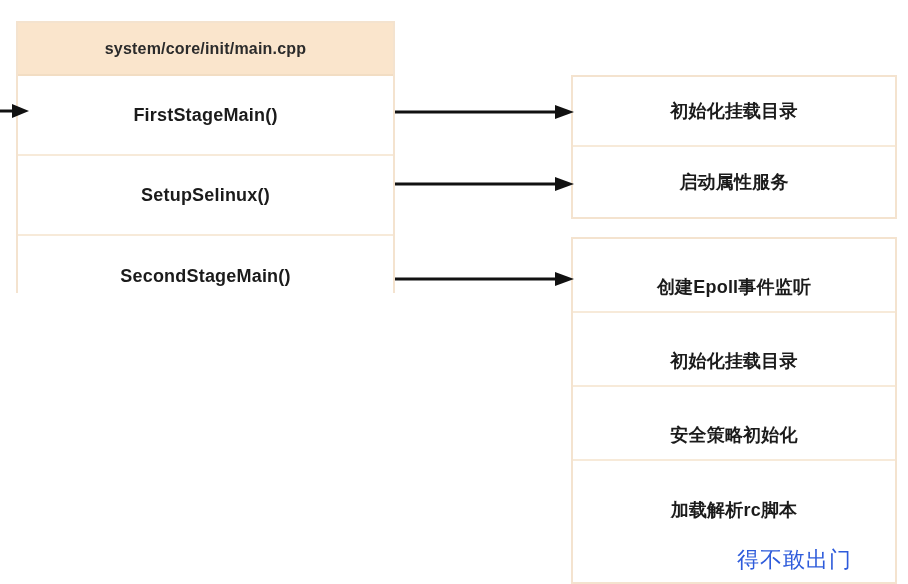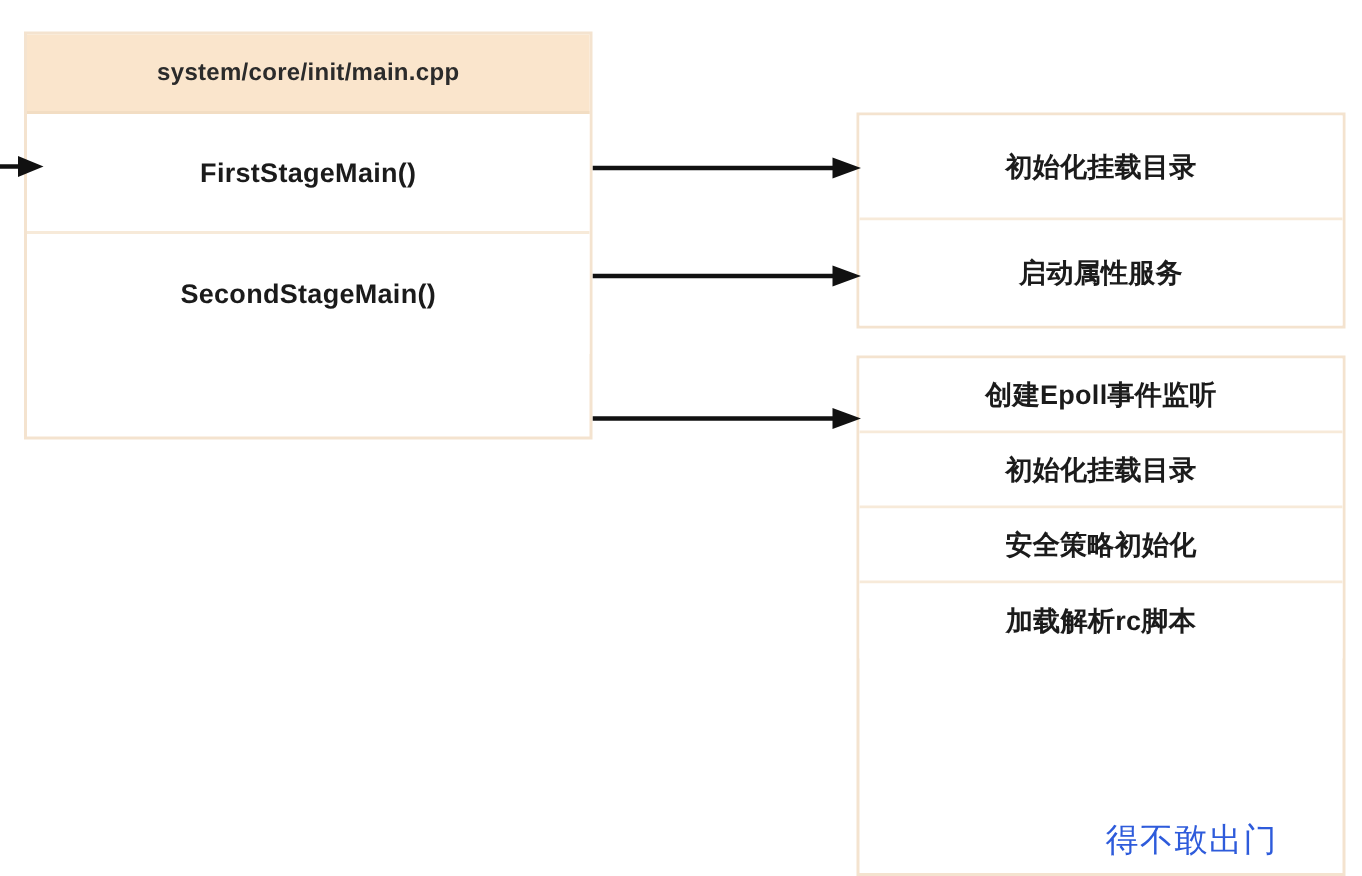--- a/index.html
+++ b/index.html
@@ -78,20 +78,21 @@
   
   #right-group-b {
     left: 571px;
     top: 237px;
     width: 326px;
     height: 347px;
   }
   #right-group-b .cn-row {
     height: 50px;
     font-size: 18px;
+    margin-top: 24px;
   }
 
   
   .arrow {
     position: absolute;
     height: 16px;
     pointer-events: none;
   }
   .arrow svg { display: block; }
 
@@ -118,20 +119,21 @@
 <body>
 
 <div id="canvas">
 
   <div class="group" id="left-table">
 
     <div class="row header-row">system/core/init/main.cpp</div>
 
     <div class="row fn-row">FirstStageMain()</div>
 
+    <div class="row fn-row">SetupSelinux()</div>
 
     <div class="row fn-row">SecondStageMain()</div>
   </div>
 
   <div class="group" id="right-group-a">
 
     <div class="row cn-row">初始化挂载目录</div>
 
     <div class="row cn-row">启动属性服务</div>
   </div>

